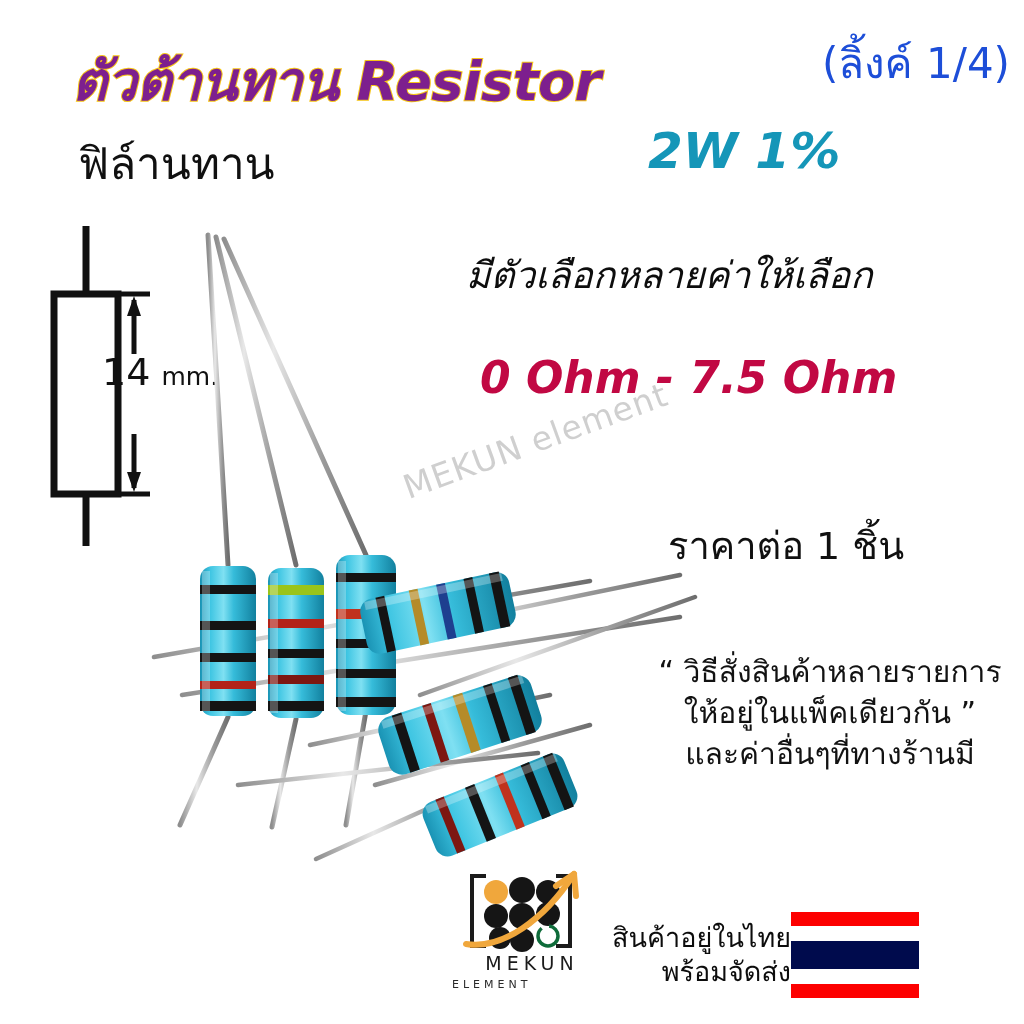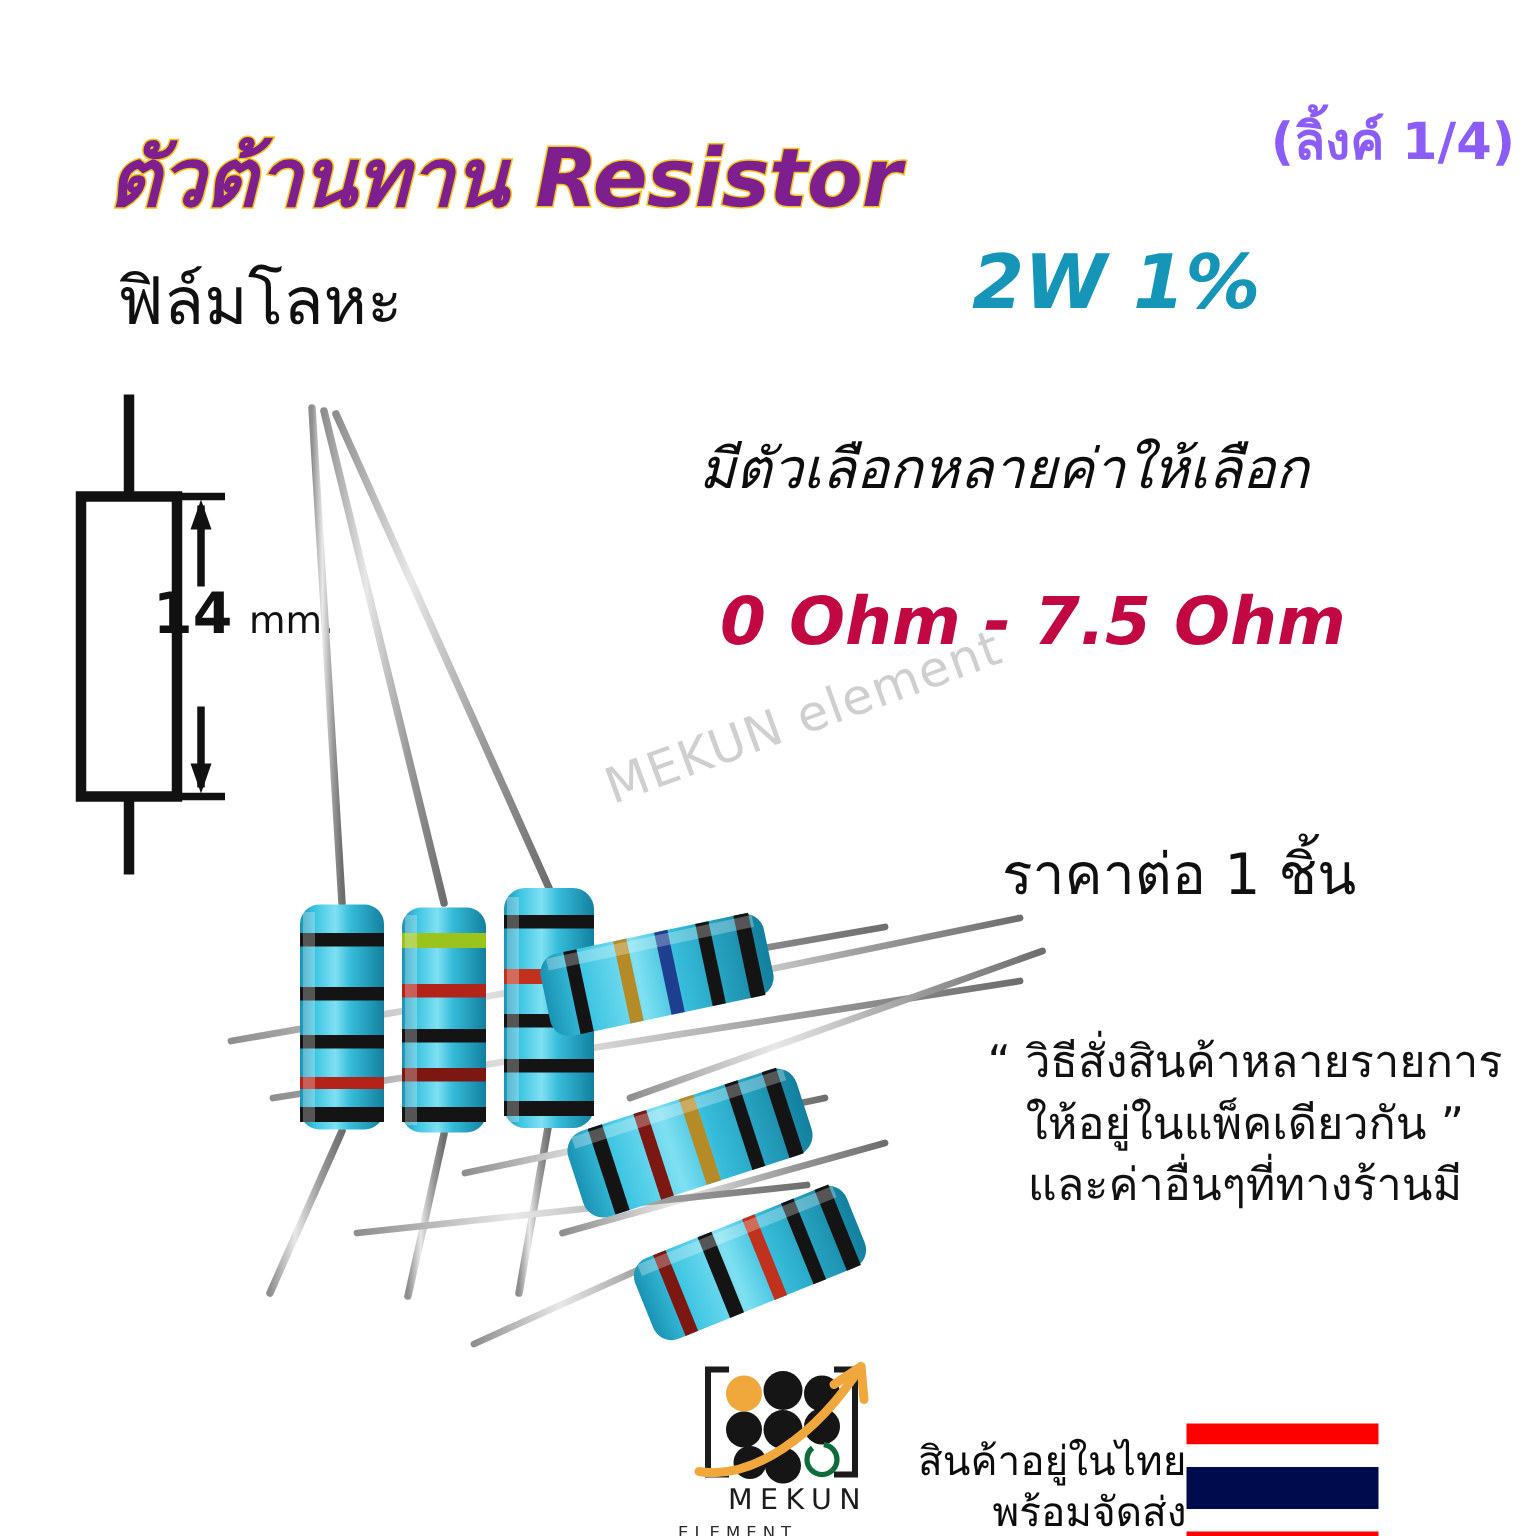--- a/index.html
+++ b/index.html
@@ -3,38 +3,38 @@
 <meta charset="utf-8">
 <style>
   * { margin:0; padding:0; box-sizing:border-box; }
   html,body { width:1024px; height:1024px; }
   body {
     background:#ffffff;
     font-family:"DejaVu Sans","Liberation Sans",sans-serif;
     position:relative;
     overflow:hidden;
   }
-  .stage { position:absolute; inset:0;margin-top:37px; }
+  .stage { position:absolute; inset:0; }
 
   
   .title-main{
     position:absolute; left:72px; top:38px;
     font-size:54px; font-weight:700; font-style:italic;
     color:#7d1f8e; white-space:nowrap;
     -webkit-text-stroke:2px #f5c518;
     paint-order:stroke fill;
     letter-spacing:-0.5px;
   }
   .title-sub{
     position:absolute; left:78px; top:128px;
     font-size:44px; font-weight:400; color:#101010; white-space:nowrap;
   }
   .link-badge{
     position:absolute; right:14px; top:30px;
-    font-size:34px; font-weight:700; color:#8b5cf6; white-space:nowrap;
+    font-size:42px; font-weight:400; color:#1d4ed8; white-space:nowrap;
   }
 
   
   .spec-power{
     position:absolute; left:648px; top:122px;
     font-size:50px; font-weight:700; font-style:italic;
     color:#1596b8; white-space:nowrap;
   }
   .spec-choice{
     position:absolute; left:466px; top:245px;
@@ -96,41 +96,41 @@
     font-weight:400; letter-spacing:1px;
     text-shadow:0 1px 0 #fff;
   }
 </style>
 </head>
 <body>
 
 <div class="stage">
 
   <div class="title-main">ตัวต้านทาน Resistor</div>
-  <div class="title-sub">ฟิล์มโลหะ</div>
+  <div class="title-sub">ฟิล์านทาน</div>
   <div class="link-badge">(ลิ้งค์ 1/4)</div>
 
   <div class="dim-drawing">
     <svg width="210" height="330" viewBox="0 0 210 330">
 
       <rect x="10" y="72" width="64" height="200" fill="none" stroke="#111" stroke-width="7"></rect>
 
       <line x1="42" y1="4" x2="42" y2="72" stroke="#111" stroke-width="7"></line>
       <line x1="42" y1="272" x2="42" y2="324" stroke="#111" stroke-width="7"></line>
 
       <line x1="74" y1="72" x2="106" y2="72" stroke="#111" stroke-width="5"></line>
       <line x1="74" y1="272" x2="106" y2="272" stroke="#111" stroke-width="5"></line>
 
       <line x1="90" y1="78" x2="90" y2="132" stroke="#111" stroke-width="5"></line>
       <polygon points="90,74 83,94 97,94" fill="#111"></polygon>
       <line x1="90" y1="212" x2="90" y2="266" stroke="#111" stroke-width="5"></line>
       <polygon points="90,270 83,250 97,250" fill="#111"></polygon>
     </svg>
     <div style="position:absolute;left:58px;top:128px;white-space:nowrap;">
-      <span style="font-size:38px;font-weight:700;color:#111;">14</span>
+      <span style="font-size:38px;font-weight:400;color:#111;">14</span>
       <span style="font-size:25px;font-weight:500;color:#111;margin-left:6px;">mm.</span>
     </div>
   </div>
 
   <div class="photo">
     <svg width="600" height="640" viewBox="0 0 600 640">
       <defs>
         <linearGradient id="bodyG" x1="0" y1="0" x2="1" y2="0">
           <stop offset="0%" stop-color="#1a93b4"></stop>
           <stop offset="18%" stop-color="#3ec5e2"></stop>

